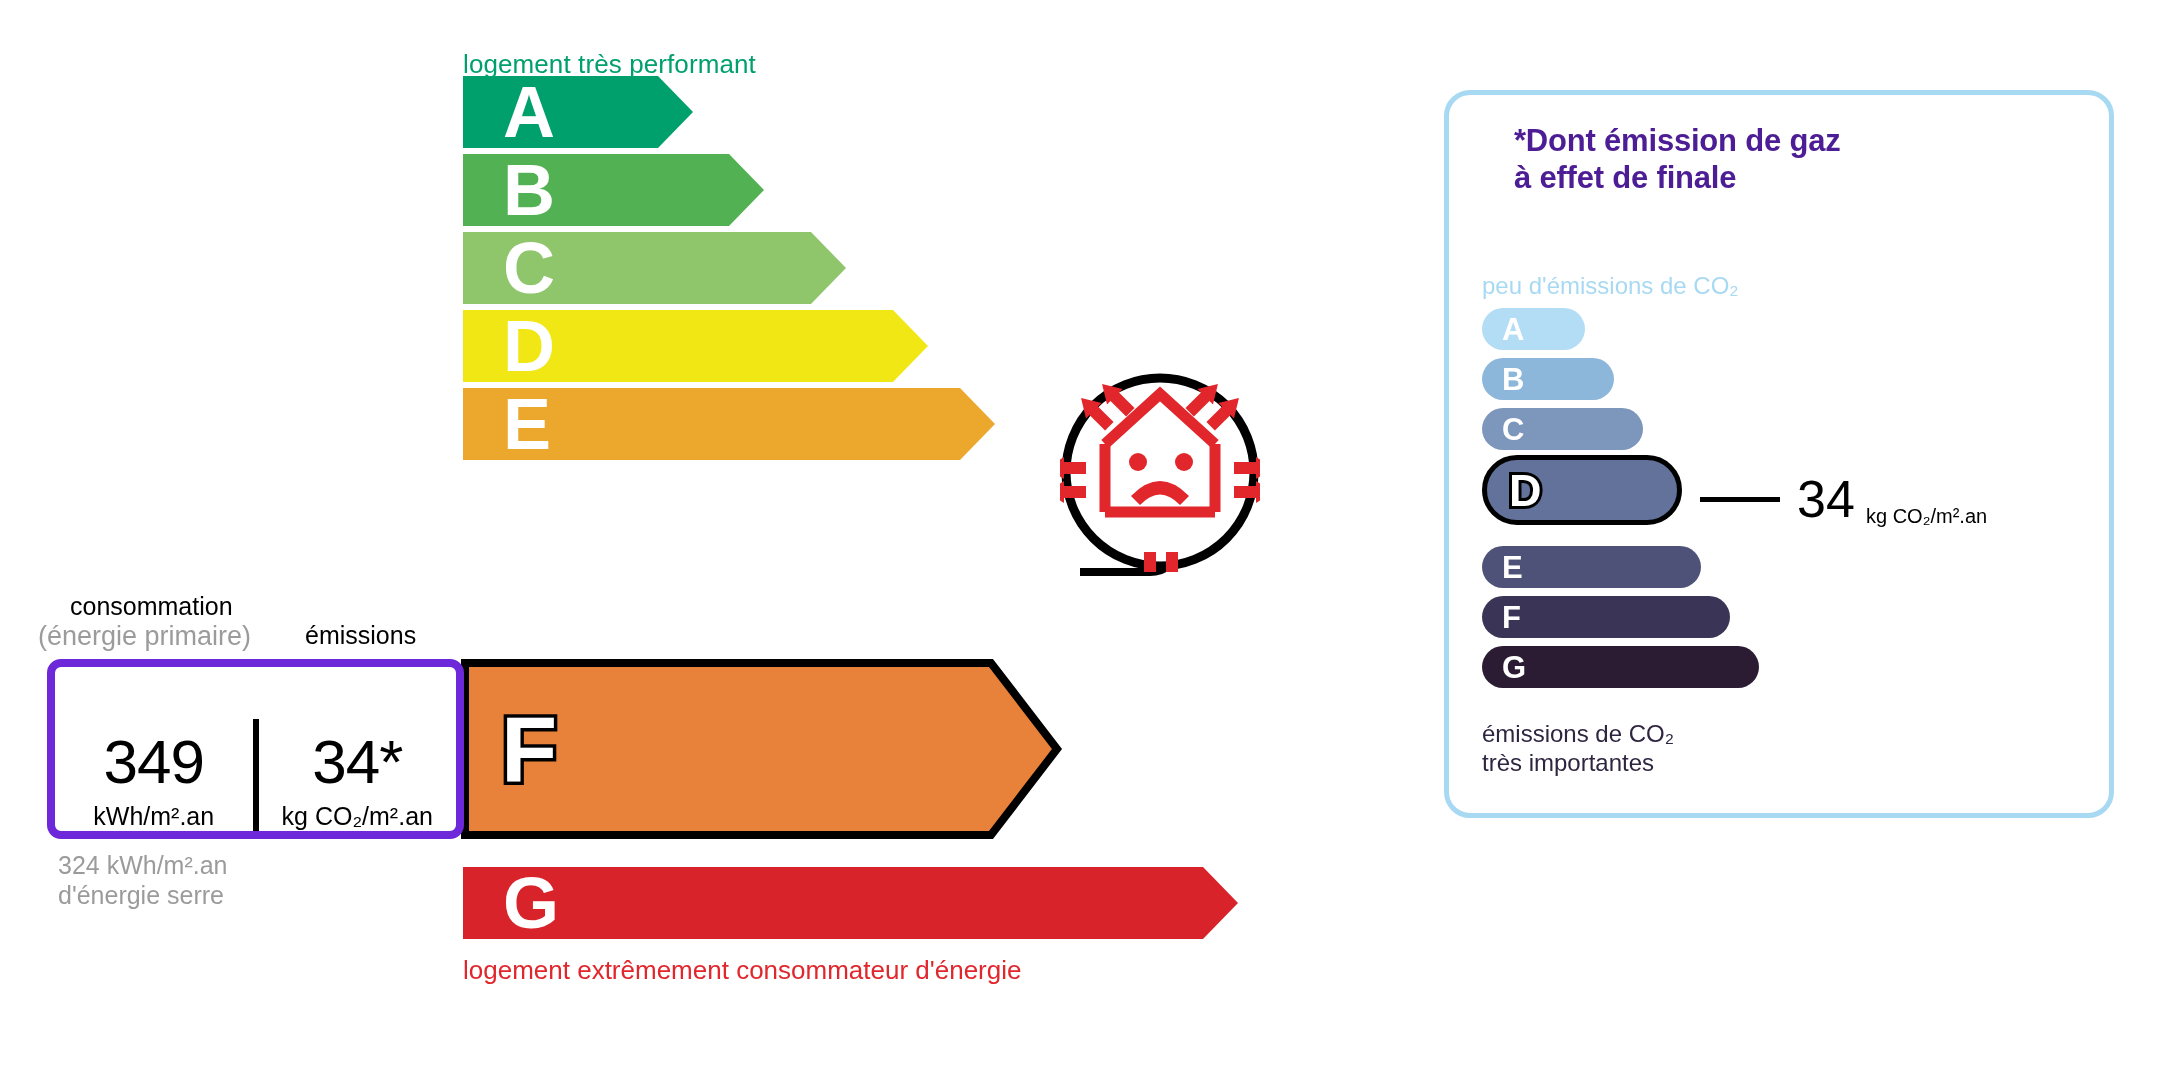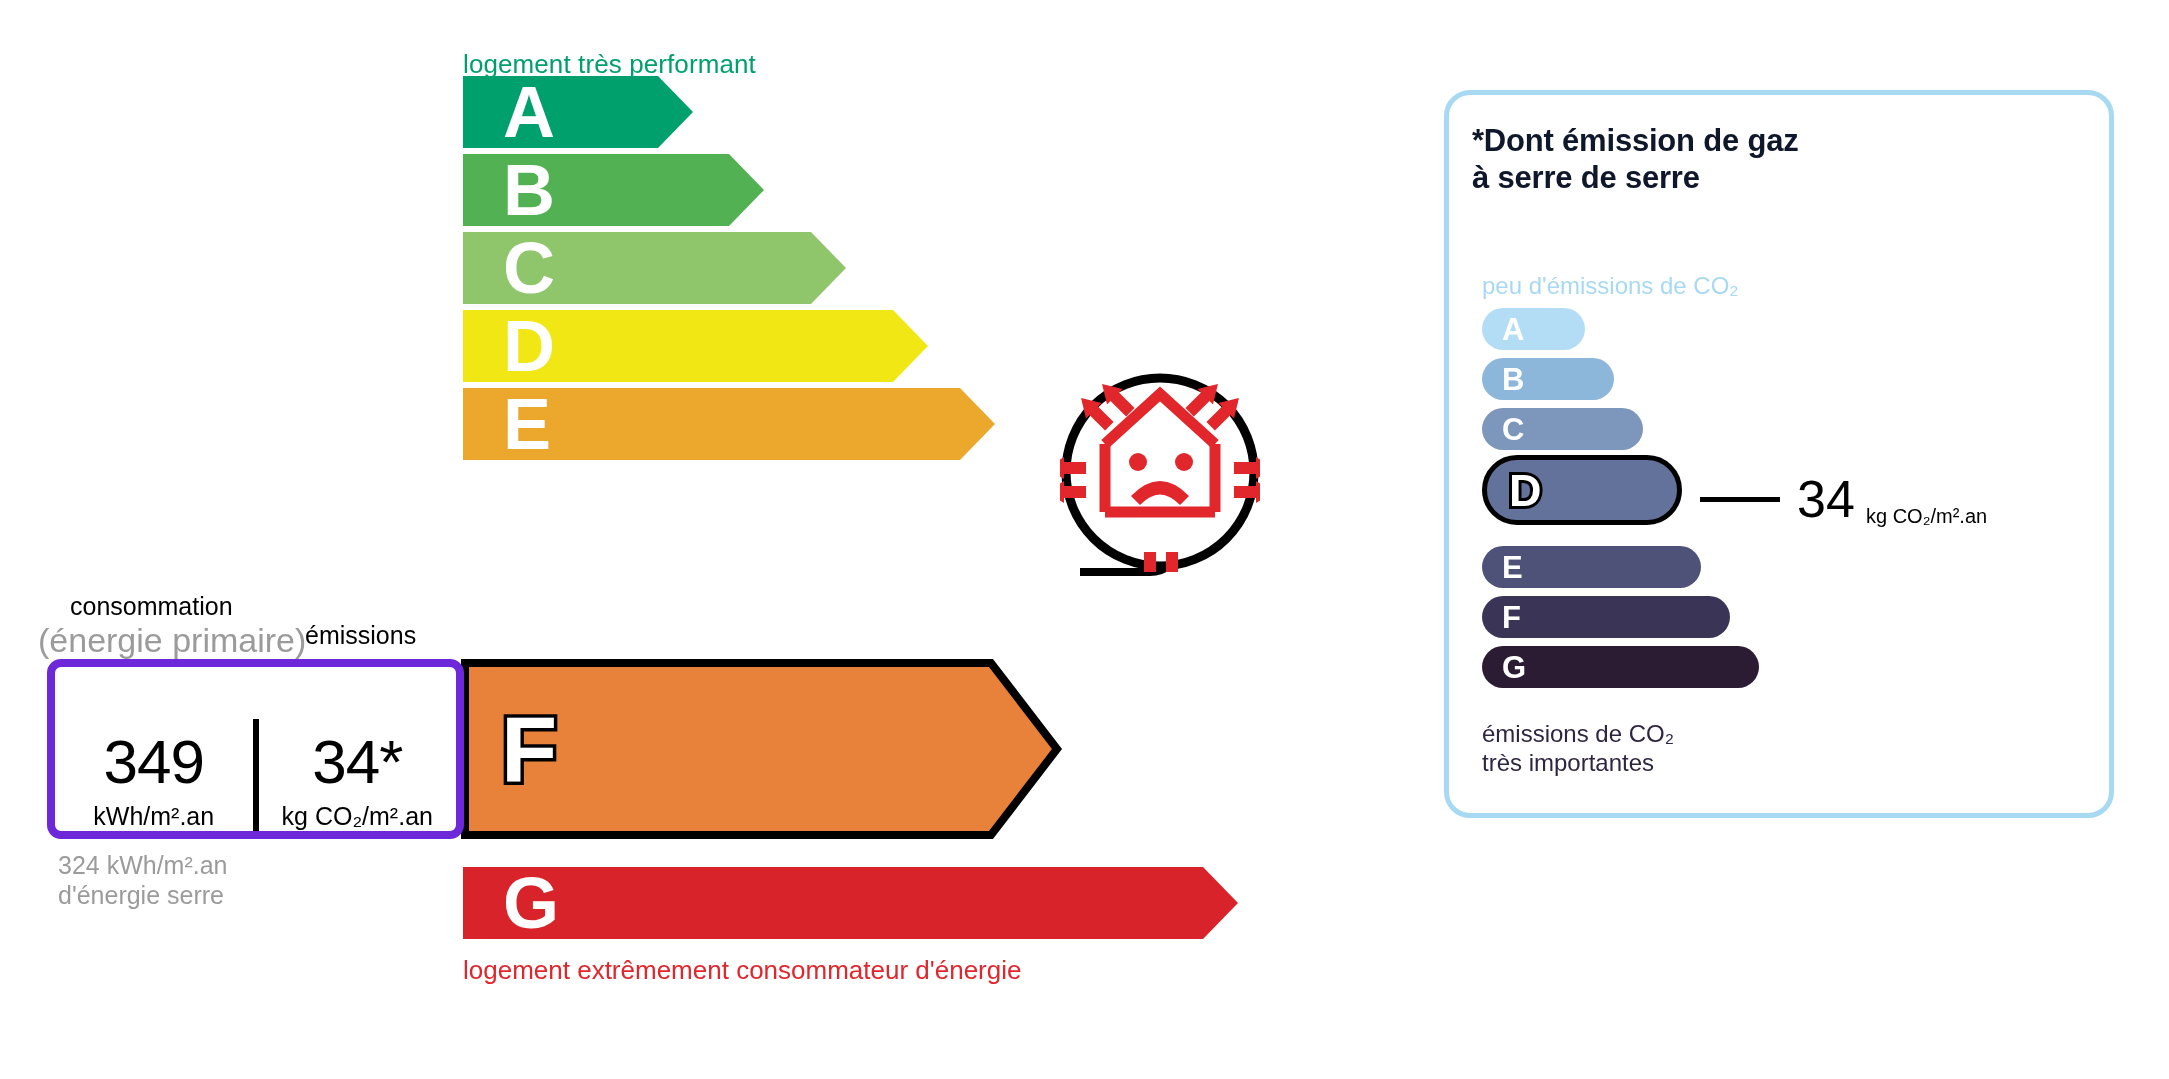--- a/index.html
+++ b/index.html
@@ -24,33 +24,33 @@
 
   
   .card{position:absolute;left:47px;top:659px;width:417px;height:180px;
         border:8px solid #6d28d9;border-radius:14px;background:#fff;box-sizing:border-box;
         display:flex;align-items:flex-end;}
   .card .cell{flex:1;text-align:center;}
   .card .num{font-size:62px;font-weight:400;color:#000;line-height:1;letter-spacing:-1px;}
   .card .unit{font-size:25px;color:#000;margin-top:9px;}
   .card .divider{width:6px;height:112px;background:#000;}
   .lbl-conso{position:absolute;left:70px;top:592px;font-size:25px;color:#000;}
-  .lbl-prim{position:absolute;left:38px;top:621px;font-size:34px;color:#9b9b9b;}
+  .lbl-prim{position:absolute;left:38px;top:621px;font-size:27px;color:#9b9b9b;}
   .lbl-emis{position:absolute;left:305px;top:621px;font-size:25px;color:#000;}
   .lbl-final{position:absolute;left:58px;top:851px;font-size:25px;color:#9b9b9b;line-height:1.18;}
 
   
   .badge{position:absolute;left:1060px;top:372px;width:200px;height:200px;}
   .connector{position:absolute;left:1080px;top:460px;}
 
   
   .panel{position:absolute;left:1444px;top:90px;width:670px;height:728px;
          border:5px solid #a8d9f2;border-radius:26px;background:#fff;box-sizing:border-box;}
-  .panel-title{position:absolute;left:1472px;top:123px;font-size:31px;font-weight:700;
-               color:#0f172a;line-height:1.18;letter-spacing:-.2px;}
+  .panel-title{position:absolute;left:1514px;top:123px;font-size:31px;font-weight:700;
+               color:#4c1d95;line-height:1.18;letter-spacing:-.2px;}
   .panel-top-cap{position:absolute;left:1482px;top:272px;font-size:24px;color:#a8d9f2;}
   .panel-bot-cap{position:absolute;left:1482px;top:700px;font-size:24px;color:#2e2640;line-height:1.2;margin-top:20px;}
   .co2bar{position:absolute;height:42px;border-radius:21px;}
   .co2bar .g{position:absolute;left:20px;top:50%;transform:translateY(-50%);
              font-size:31px;font-weight:700;color:#fff;line-height:1;}
   .co2bar.sel{border:5px solid #000;box-sizing:content-box;}
   .co2bar.sel .g{font-size:45px;-webkit-text-stroke:6px #000;paint-order:stroke fill;left:22px;}
   .co2-lead{position:absolute;background:#000;height:5px;}
   .co2-val{position:absolute;font-size:52px;font-weight:400;color:#000;line-height:1;}
   .co2-unit{position:absolute;font-size:20px;color:#000;}
@@ -197,21 +197,21 @@
         <rect x="-6" y="-34" width="12" height="26"></rect>
         <polygon points="0,-48 11,-30 -11,-30"></polygon>
       </g>
     </g>
   </svg>
 
   <div class="panel"></div>
 
   <div class="panel-title">
     <div>*Dont émission de gaz</div>
-    <div>à serre de serre</div>
+    <div>à effet de finale</div>
   </div>
 
   <div class="panel-top-cap">peu d'émissions de CO₂</div>
 
   <div class="co2bar" style="left:1482px;top:308px;width:103px;background:#b3ddf5;">
     <span class="g">A</span>
   </div>
   <div class="co2bar" style="left:1482px;top:358px;width:132px;background:#8cb6da;">
     <span class="g">B</span>
   </div>

